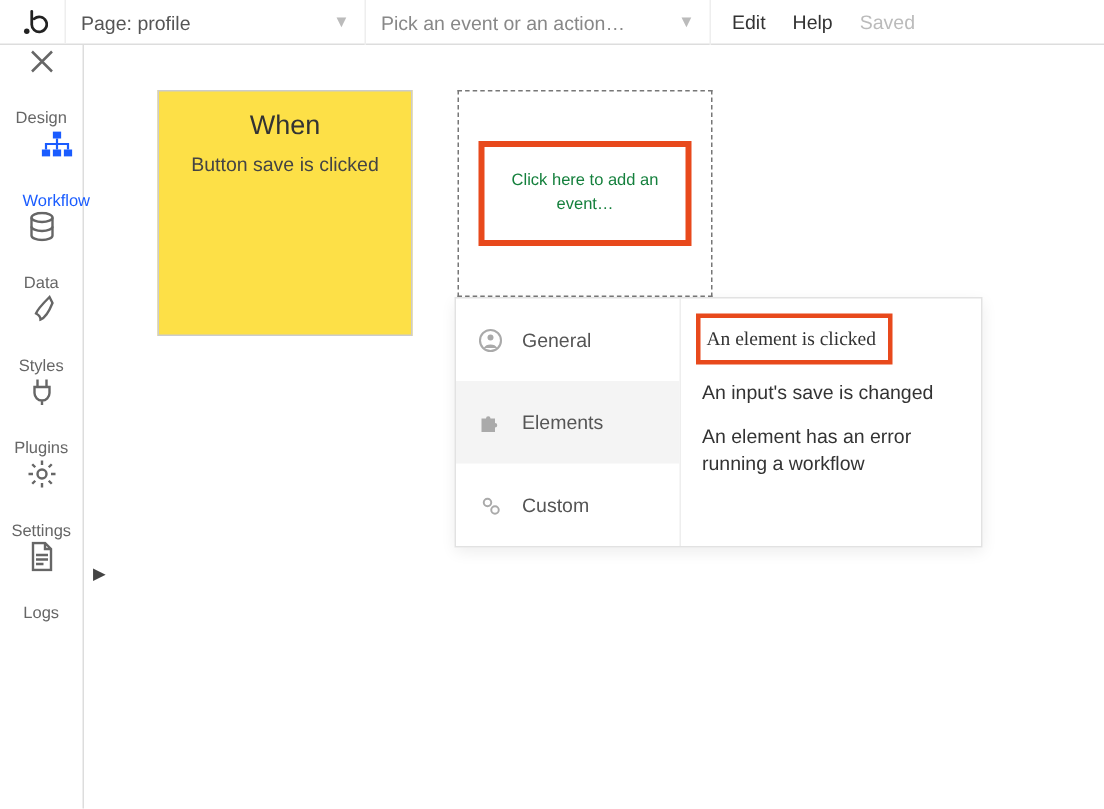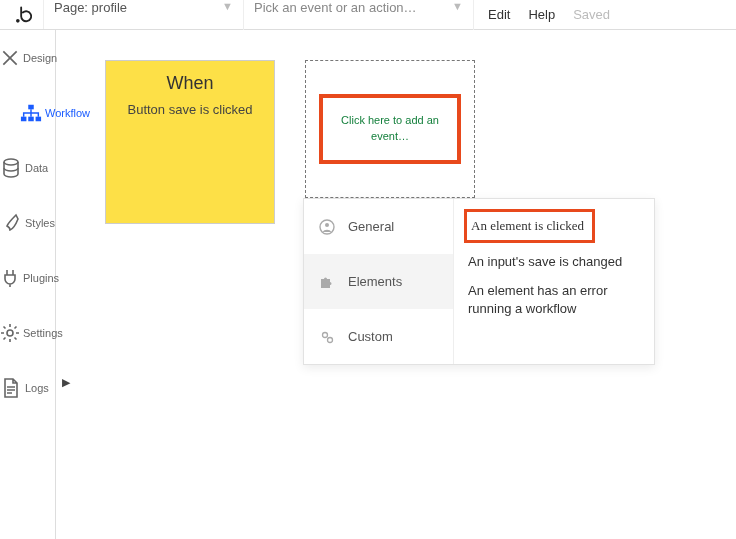--- a/index.html
+++ b/index.html
@@ -3,31 +3,31 @@
 <meta charset="utf-8">
 <style>
   * { box-sizing: border-box; }
   html, body { margin:0; padding:0; font-family: Arial, Helvetica, sans-serif; font-size:13px; color:#333; background:#fff; }
   body { width:736px; height:539px; overflow:hidden; position:relative; }
 
   
   .topbar { position:absolute; left:0; right:0; top:0; height:30px; display:flex; align-items:stretch; border-bottom:1px solid #ddd; }
   .tb-logo { width:44px; display:flex; align-items:center; justify-content:center; border-right:1px solid #eee; }
   .tb-logo svg { width:20px; height:20px; }
-  .tb-cell { display:flex; padding:0 10px; border-right:1px solid #eee; font-size:13px; color:#555; position:relative; height:30px; }
+  .tb-cell { display:flex; align-items:center; padding:0 10px; border-right:1px solid #eee; font-size:13px; color:#555; position:relative; height:30px; }
   .tb-cell.wide { width:200px; justify-content:space-between; }
   .tb-cell.mid { width:230px; justify-content:space-between; color:#888; }
   .chev { color:#bbb; font-size:11px; }
   .tb-menu { display:flex; align-items:center; gap:18px; padding-left:14px; }
   .tb-link { font-size:13px; color:#333; cursor:pointer; }
   .tb-saved { color:#bbb; }
 
   
   .sidebar { position:absolute; left:0; top:30px; bottom:0; width:56px; border-right:1px solid #ddd; background:#fff; }
-  .sb-item { height:55px; display:flex; flex-direction:row; align-items:center; justify-content:flex-start; gap:3px; font-size:11px; color:#666; cursor:pointer; border-bottom:0px solid transparent; }
+  .sb-item { height:55px; display:flex; flex-direction:column; align-items:center; justify-content:space-between; gap:3px; font-size:11px; color:#666; cursor:pointer; border-bottom:0px solid transparent; }
   .sb-item .ic { width:22px; height:22px; display:flex; align-items:center; justify-content:center; color:#666; }
   .sb-item.active { color:#1a5cff;margin-left:20px; }
   .sb-item.active .ic { color:#1a5cff; }
   .sb-item span.lbl { font-size:11px; }
   .expand-handle { position:absolute; top:376px; left:62px; font-size:11px; color:#444; cursor:pointer; }
 
   
   .canvas { position:absolute; left:75px; top:30px; right:0; bottom:0; }
   .wf-card { position:absolute; left:30px; top:30px; width:170px; height:164px; background:#fde047; border:1px solid #ccc; text-align:center; padding-top:12px; }
   .wf-card .when { font-size:18px; color:#333; margin-bottom:8px; }

